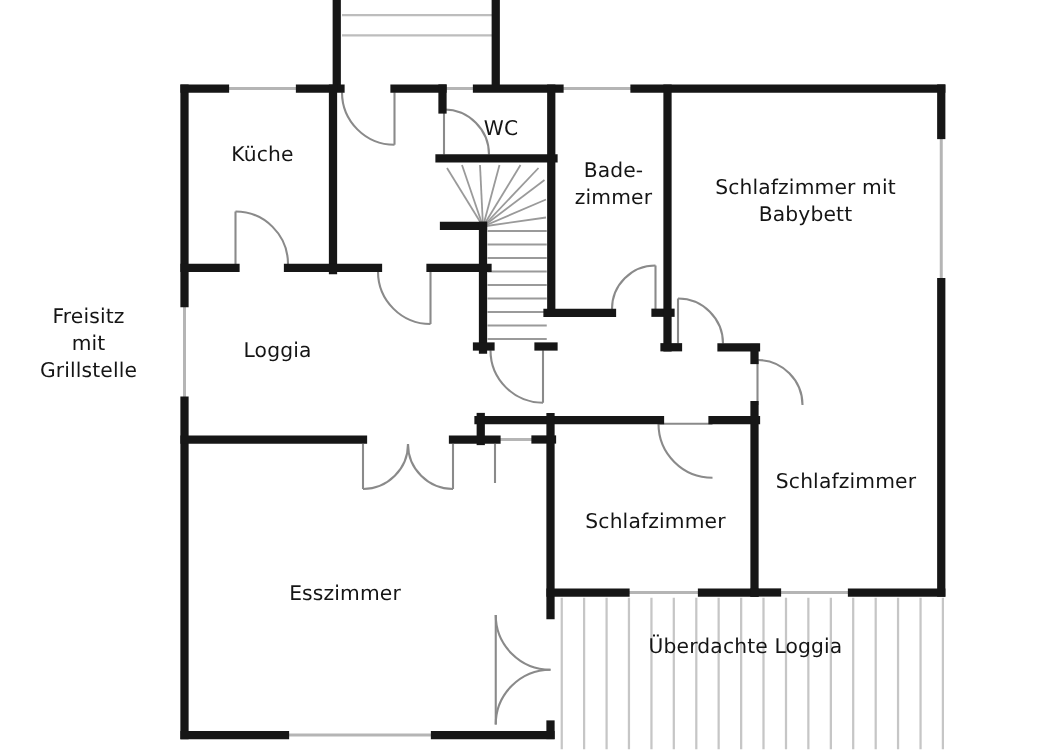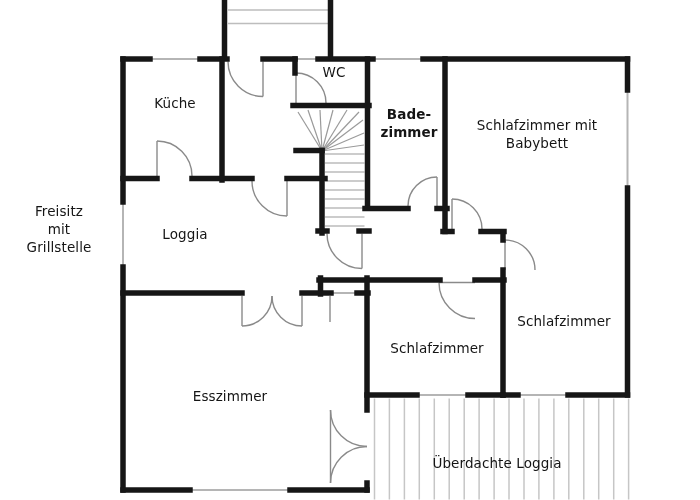--- a/index.html
+++ b/index.html
@@ -206,23 +206,23 @@
 
       <line x1="503" y1="395" x2="518" y2="395"></line>
       <line x1="568" y1="395" x2="627.5" y2="395"></line>
     </g>
   </svg>
 
   <span class="lbl" style="left:59px;  top:230px;text-align:center;">Freisitz
 mit
 Grillstelle</span>
   <span class="lbl" style="left:175px; top:104px;">Küche</span>
-  <span class="lbl" style="left:334px; top:73px;">WC</span>
-  <span class="lbl" style="left:409px; top:124px;font-weight:bold;">Bade-
+  <span class="lbl" style="left:334px; top:87px;">WC</span>
+  <span class="lbl" style="left:409px; top:124px;">Bade-
 zimmer</span>
   <span class="lbl" style="left:537px; top:135px;">Schlafzimmer mit
 Babybett</span>
   <span class="lbl" style="left:185px; top:235px;">Loggia</span>
   <span class="lbl" style="left:230px; top:397px;">Esszimmer</span>
   <span class="lbl" style="left:437px; top:349px;">Schlafzimmer</span>
   <span class="lbl" style="left:564px; top:322px;">Schlafzimmer</span>
-  <span class="lbl" style="left:497px; top:464px;">Überdachte Loggia</span>
+  <span class="lbl" style="left:497px; top:432px;">Überdachte Loggia</span>
 </div>
 
 </body></html>

